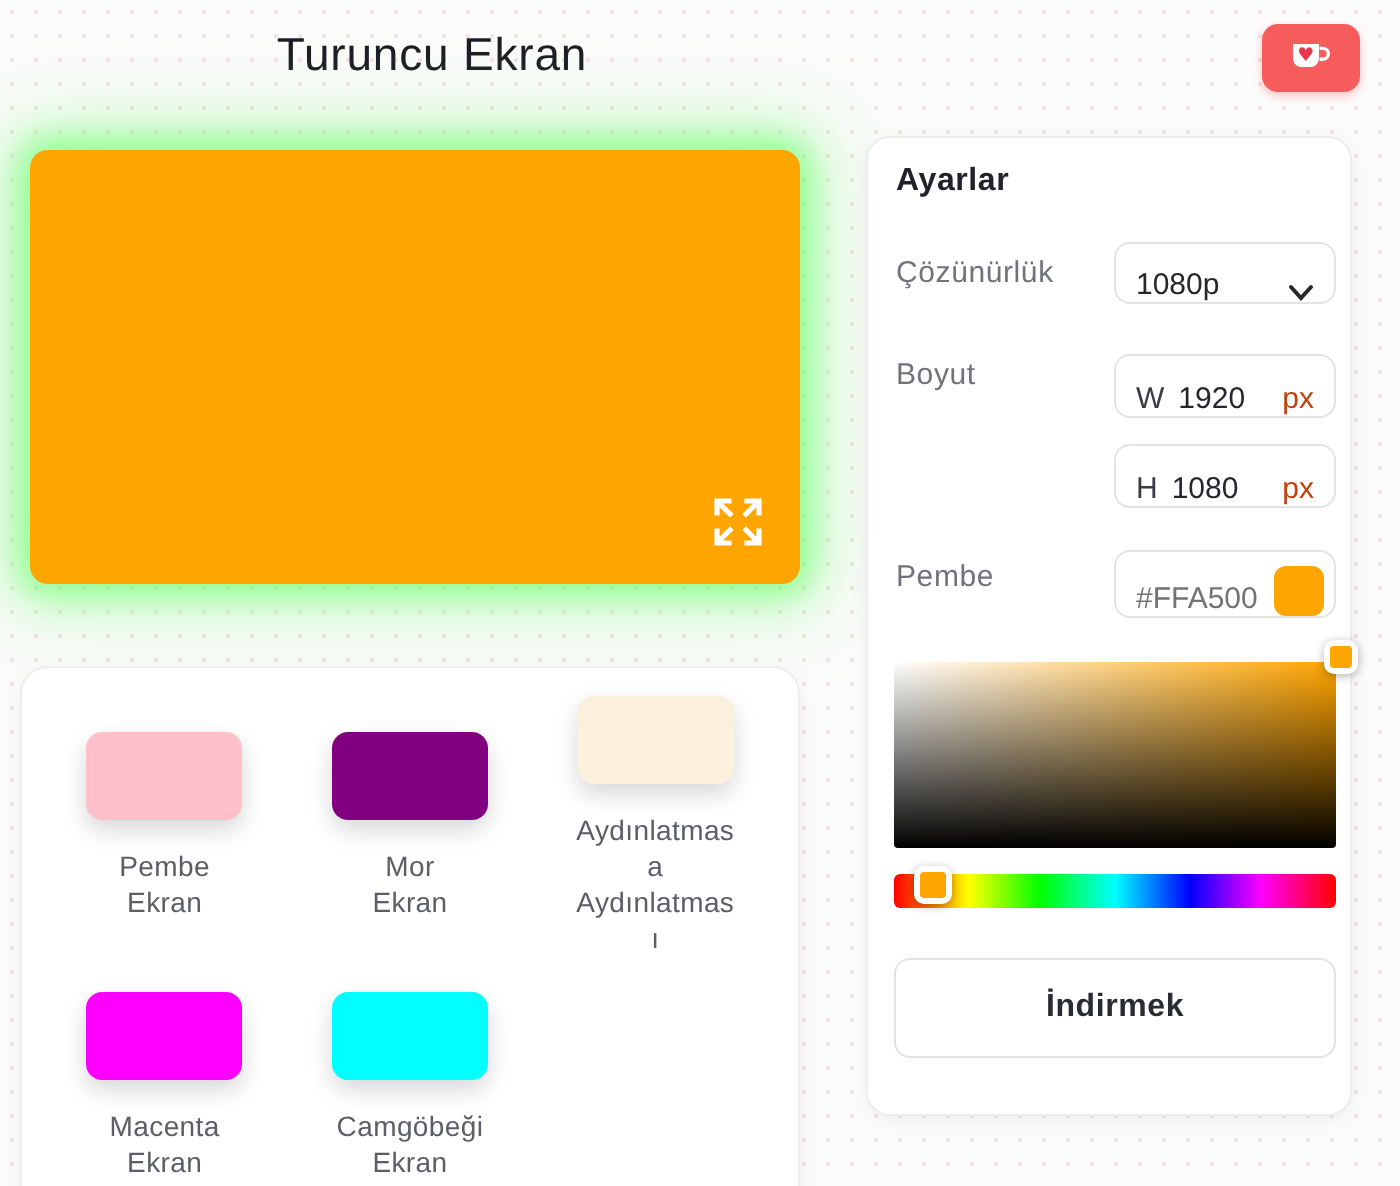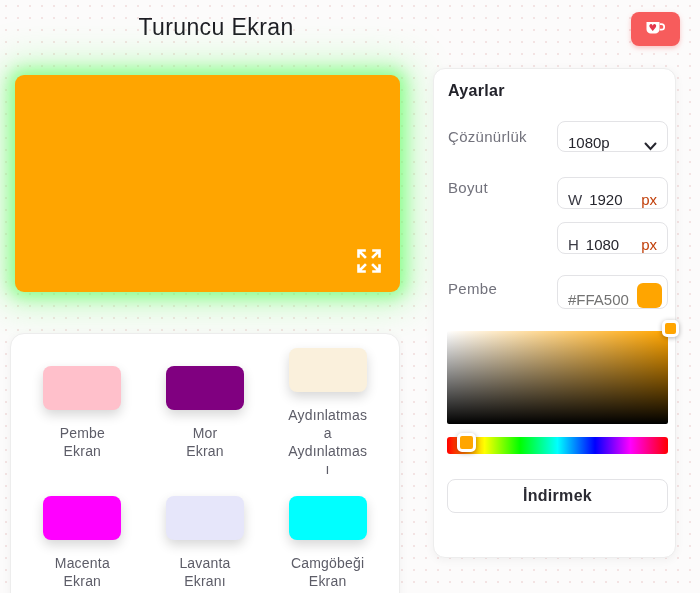--- a/index.html
+++ b/index.html
@@ -100,21 +100,21 @@
     position:absolute; left:13px; top:368px; width:221px; height:17px;
     border-radius:3px; cursor:pointer;
     background:linear-gradient(to right,#f00 0%,#ff0 17%,#0f0 33%,#0ff 50%,#00f 67%,#f0f 83%,#f00 100%);
   }
   .hue-handle{
     position:absolute; left:10px; top:-4px; width:19px; height:19px;
     border:3px solid #fff; border-radius:5px;
     box-shadow:0 1px 5px rgba(0,0,0,.3); cursor:grab;
   }
   .download-button{
-    position:absolute; left:13px; top:410px; width:221px; height:34px;
+    position:absolute; left:13px; top:410px; width:221px; height:50px;
     background:#fff; border:1px solid #e3e3e6; border-radius:8px;
     font-family:inherit; font-size:16px; font-weight:700; color:#2b2b33;
     letter-spacing:.3px; cursor:pointer;
   }
 </style>
 </head>
 <body>
 
 <h1 class="page-title">Turuncu Ekran</h1>
 
@@ -169,27 +169,20 @@
     </div>
 
     <div class="screen-card">
       <div class="swatch" style="background-color: rgb(255, 0, 255);"></div>
       <div class="screen-label">
         <div>Macenta</div>
           <div>Ekran</div>
       </div>
     </div>
 
-    <div class="screen-card">
-      <div class="swatch" style="background-color: rgb(230, 230, 250);"></div>
-      <div class="screen-label">
-        <div>Lavanta</div>
-          <div>Ekranı</div>
-      </div>
-    </div>
 
     <div class="screen-card">
       <div class="swatch" style="background-color: rgb(0, 255, 255);"></div>
       <div class="screen-label">
         <div>Camgöbeği</div>
           <div>Ekran</div>
       </div>
     </div>
 
   </div>

